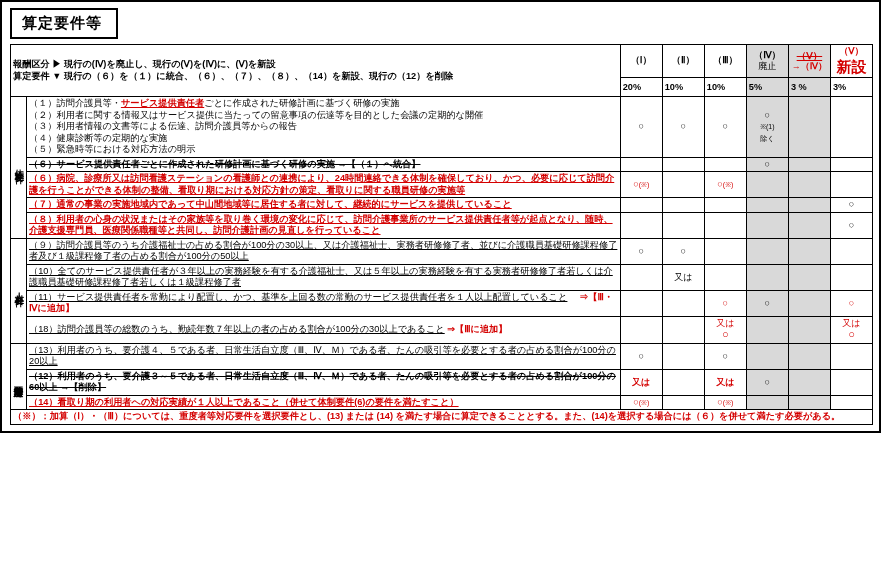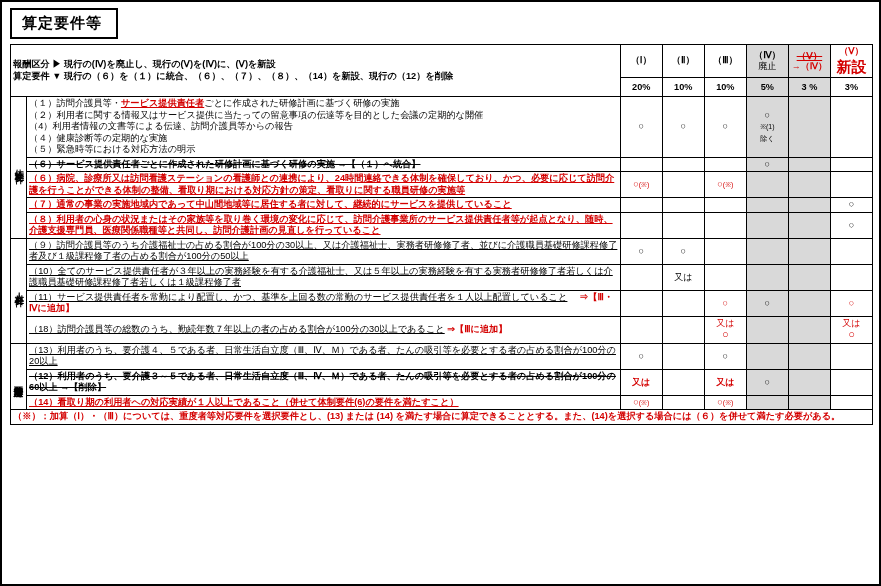--- a/index.html
+++ b/index.html
@@ -6,21 +6,21 @@
   body{
     width:881px;height:586px;
     background:#ffffff;
     font-family:"Liberation Sans", sans-serif;
     font-size:10px;
     color:#000;
     overflow:hidden;
   }
   .page{
     position:relative;
-    width:881px;height:586px;
+    width:881px;height:433px;
     box-sizing:border-box;
     border:2px solid #000;
     padding:6px 8px 0 8px;
   }
   .title-box{
     display:inline-block;
     border:2px solid #000;
     padding:4px 14px 4px 10px;
     font-size:15px;
     font-weight:bold;
@@ -47,21 +47,21 @@
     line-height:1.55;
     margin-top:28px;
   }
   .col-head{
     text-align:center;
     font-weight:bold;
     font-size:10.5px;
     height:26px;
   }
   .pct{
-    text-align:center;
+    text-align:left;
     font-weight:bold;
     font-size:9.5px;
     height:16px;
     margin-left:48px;
   }
   .shade{background:#d9d9d9;}
   .vside{
     width:16px;
     text-align:center;
     font-weight:bold;
@@ -154,21 +154,21 @@
       <td class="pct">3%</td>
     </tr>
 
     <tr>
       <td class="vside" rowspan="5">
         <span>体制要件</span>
       </td>
       <td class="cell-txt tight">
         <span class="listline">（１）訪問介護員等・<span class="red-u">サービス提供責任者</span>ごとに作成された研修計画に基づく研修の実施</span>
         <span class="listline">（２）利用者に関する情報又はサービス提供に当たっての留意事項の伝達等を目的とした会議の定期的な開催</span>
-        <span class="listline">（4）利用者情報の文書等による伝達、訪問介護員等からの報告</span>
+        <span class="listline">（３）利用者情報の文書等による伝達、訪問介護員等からの報告</span>
         <span class="listline">（４）健康診断等の定期的な実施</span>
         <span class="listline">（５）緊急時等における対応方法の明示</span>
       </td>
       <td class="ctr mark">○</td>
       <td class="ctr mark">○</td>
       <td class="ctr mark">○</td>
       <td class="ctr mark shade">○<br><small>※(1)</small><br><small>除く</small></td>
       <td class="ctr mark shade"></td>
       <td class="ctr mark"></td>
     </tr>

